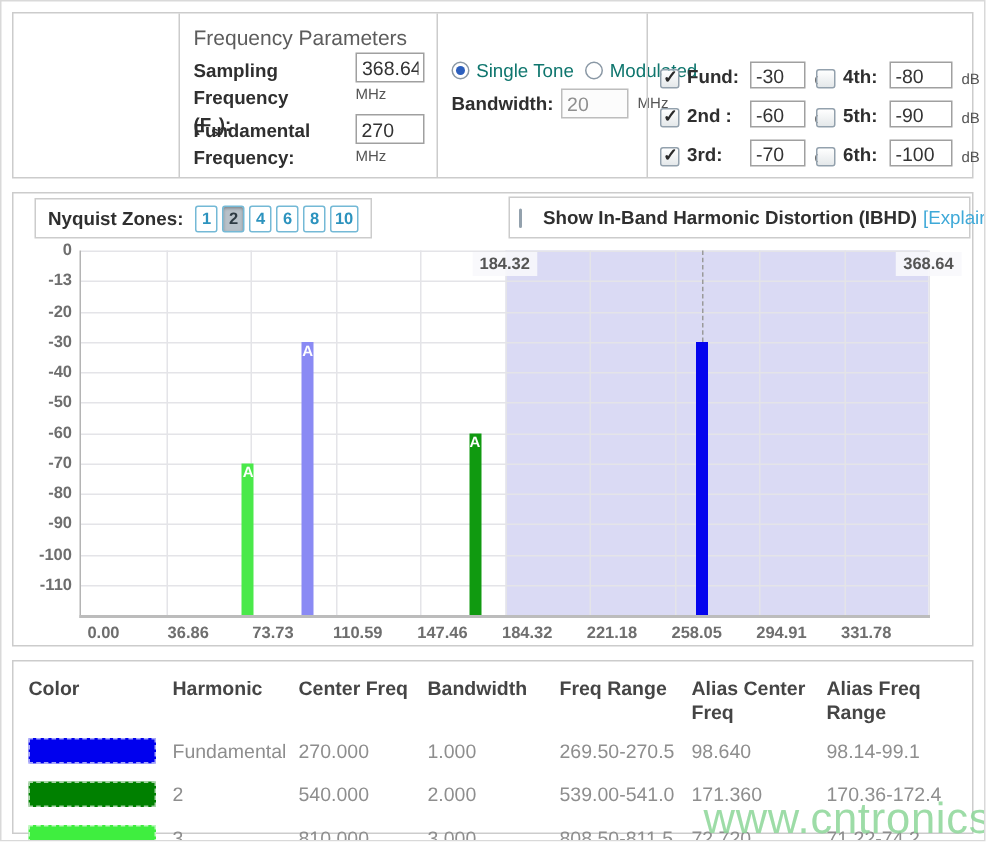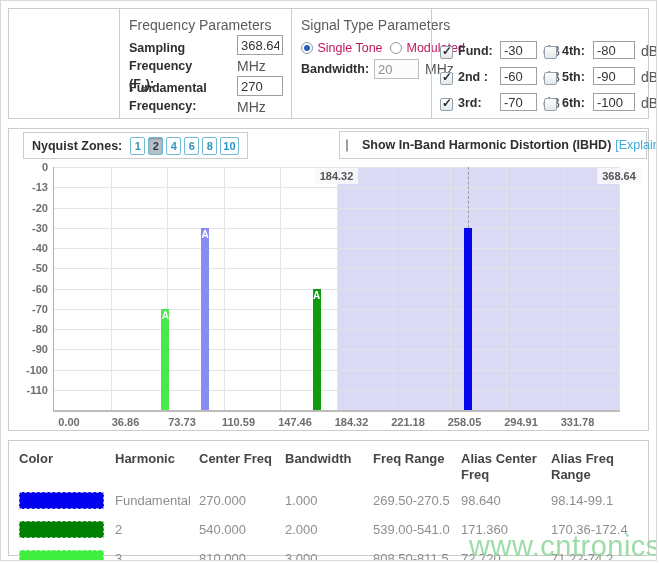--- a/index.html
+++ b/index.html
@@ -18,39 +18,39 @@
   #col-sig   { left: 282px; width: 140px; border-left: 1px solid #ccc; }
   #col-harm  { left: 422px; width: 218px; border-left: 1px solid #ccc; }
 
   .app-title { margin-top: 7px; font-size: 21px; line-height: 1.22; color: #4a4a4a; padding: 0 6px; }
   .app-version { margin-top: 2px; font-size: 11px; color: #999; }
   .about-link { display: inline-block; margin-top: 6px; font-size: 12px; color: #3fa9d8; text-decoration: none; cursor: pointer; }
 
   .sec-title { position: absolute; left: 9px; top: 8px; font-size: 14px; color: #5c5c5c; white-space: nowrap; }
 
   .b-label { font-size: 12.5px; font-weight: bold; color: #2f2f2f; line-height: 1.2; }
-  .unit { font-size: 14px; color: #555; }
+  .unit { font-size: 10px; color: #555; }
   input.tbox { border: 1px solid #a0a0a0; font-family: "Liberation Sans", sans-serif;
                font-size: 13px; color: #333; padding: 1px 3px; height: 20px; background: #fff; }
   input.tbox.disabled { color: #8f8f8f; border-color: #bdbdbd; background: #fcfcfc; }
 
   .fp-row { position: absolute; left: 9px; }
   .fp-input { position: absolute; left: 117px; }
   .fp-input .unit { display: block; margin-top: 3px; }
 
   
   .radio { display: inline-block; width: 12px; height: 12px; border: 1px solid #8a98a5;
            border-radius: 50%; background: #fff; position: relative; vertical-align: -2px; cursor: pointer; }
   .radio.on::after { content: ""; position: absolute; left: 2px; top: 2px; width: 6px; height: 6px;
                      border-radius: 50%; background: #2c5fbd; }
   .cb { display: inline-block; width: 13px; height: 13px; border: 1px solid #93a1ad; border-radius: 2px;
         background: linear-gradient(#fff, #e4e8ea); position: relative; vertical-align: -2px; cursor: pointer; }
   .cb.checked::after { content: "\2713"; position: absolute; left: 1px; top: -2px;
                        font-size: 12px; font-weight: bold; color: #2b2b2b; line-height: 1; }
-  .rlabel { font-size: 12.5px; color: #be185d; }
+  .rlabel { font-size: 12.5px; color: #0f766e; }
   .harm-row { display: flex; align-items: flex-end; height: 23px; margin-bottom: 3px; }
   .harm-row .b-label { width: 42px; margin-left: 5px; }
   .harm-row.rcol .b-label { width: 31px; }
   .harm-row input.tbox { width: 37px; height: 18px; }
   .harm-row.rcol input.tbox { width: 42px; }
   .harm-row .unit { margin-left: 6px; }
   .harm-col-left { position: absolute; left: 8px; top: 27px; }
   .harm-col-right { position: absolute; left: 112px; top: 27px; }
 
   
@@ -118,21 +118,20 @@
         <span class="b-label">Fundamental</span><br>
         <span class="b-label">Frequency:</span>
       </div>
       <div class="fp-input" style="top:67px">
         <input class="tbox" style="width: 46px;" type="text" value="270">
         <span class="unit">MHz</span>
       </div>
     </div>
 
     <div class="col" id="col-sig">
-      <div class="sec-title">Signal Type Parameters</div>
       <div style="position:absolute;left:9px;top:29px;white-space:nowrap">
         <span class="radio on"></span>
         <span class="rlabel">Single Tone</span>
         <span class="radio" style="margin-left:3px"></span>
         <span class="rlabel">Modulated</span>
       </div>
       <div style="position:absolute;left:9px;top:50px;display:flex;align-items:center">
         <span class="b-label">Bandwidth:</span>
         <input class="tbox disabled" style="width: 45px; margin-left: 5px;" type="text" value="20">
         <span class="unit" style="margin-left:6px">MHz</span>

